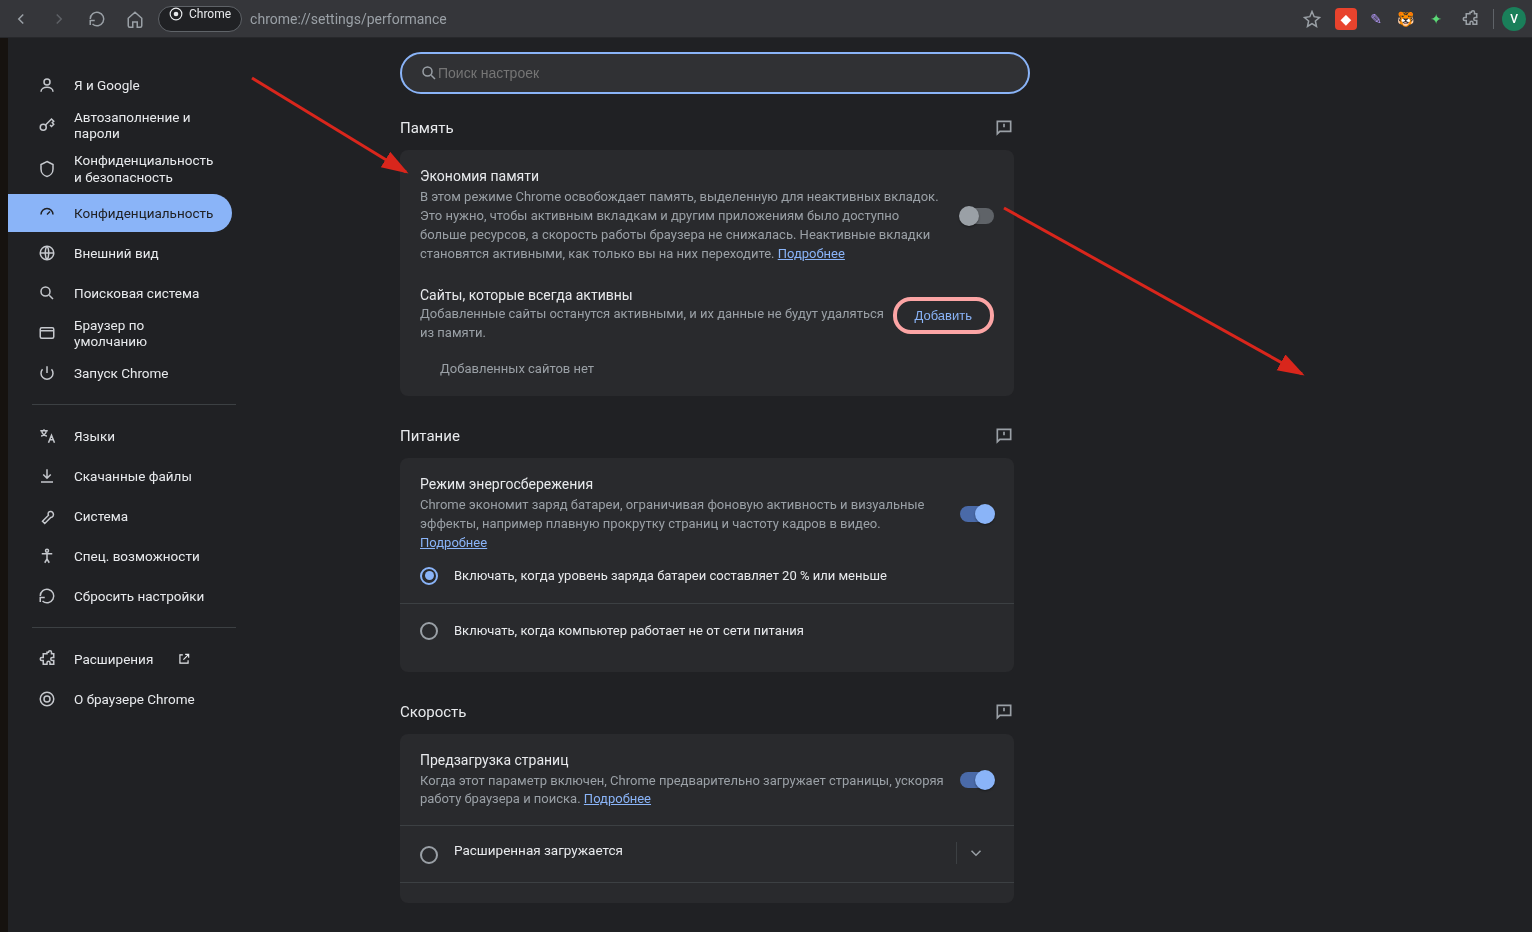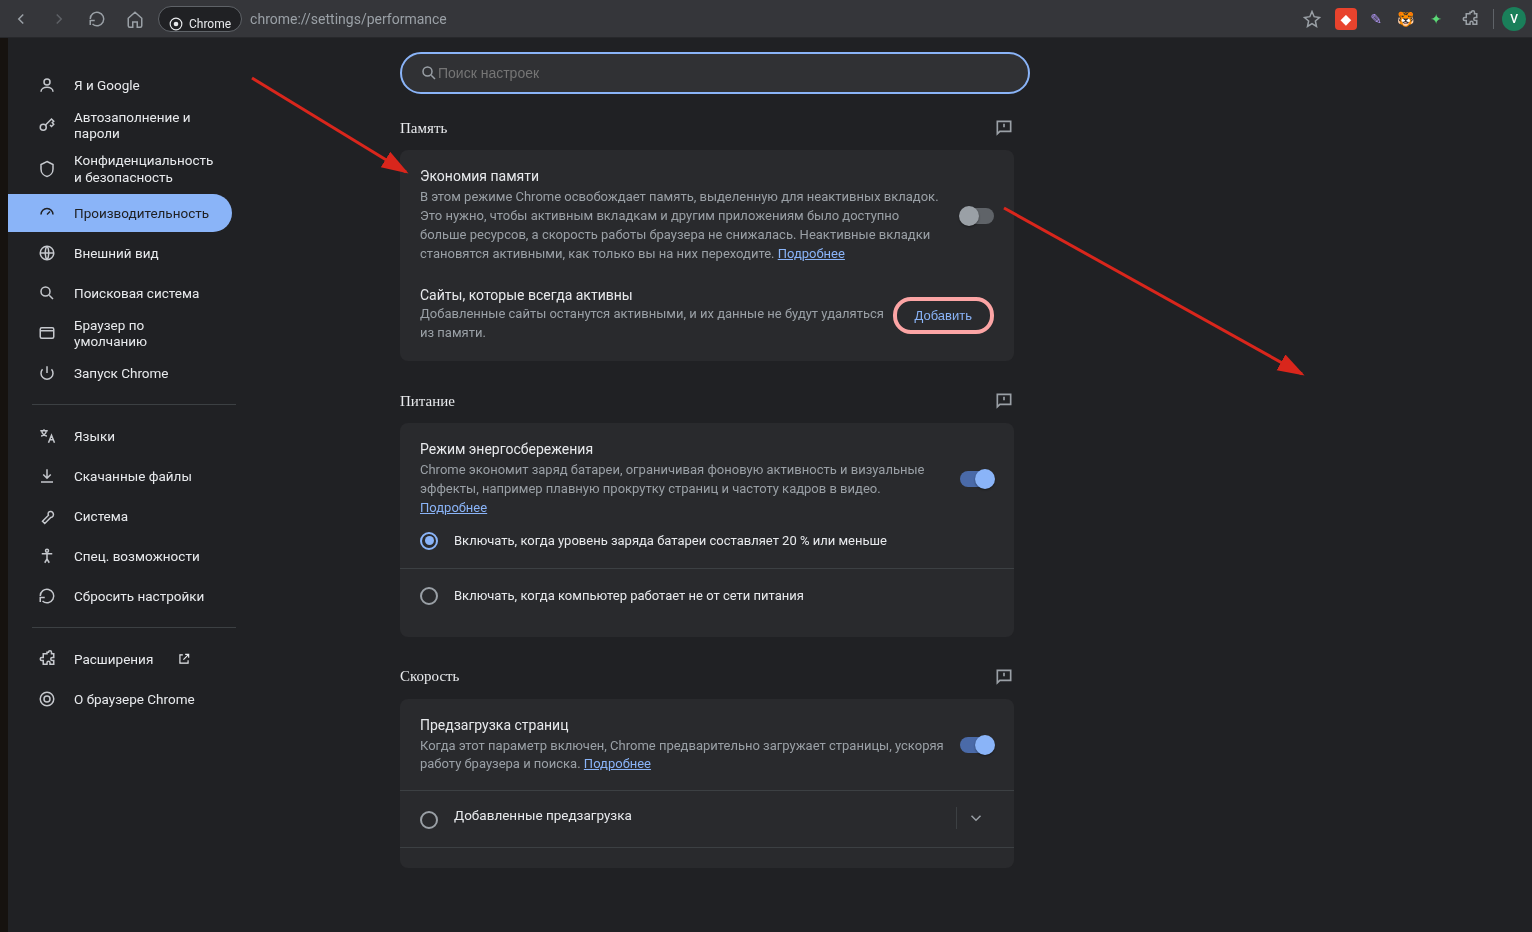--- a/index.html
+++ b/index.html
@@ -17,21 +17,21 @@
   align-items: center;
   height: 38px;
   background: #35363a;
   border-bottom: 1px solid #27282b;
   padding: 0 6px;
   gap: 8px;
 }
 .tb-btn { width: 30px; height: 30px; display: flex; align-items: center; justify-content: center; color: #9aa0a6; border-radius: 50%; }
 .tb-btn svg { width: 18px; height: 18px; }
 .addr-pill {
-  display: flex; align-items: flex-end; gap: 6px;
+  display: flex; align-items: flex-start; gap: 6px;
   background: #202124; border: 1px solid #5f6368;
   border-radius: 14px; height: 26px; padding: 0 10px;
   color: #e8eaed; font-size: 12px;
 }
 .url-bar {
   color: #9aa0a6; font-size: 14px; flex: 1;
 }
 .tb-right { display: flex; align-items: center; gap: 8px; }
 .ext-icon { width: 22px; height: 22px; border-radius: 4px; display: flex; align-items: center; justify-content: center; font-size: 14px; }
 .avatar { width: 24px; height: 24px; border-radius: 50%; background: #1a7f5a; color: #fff; display: flex; align-items: center; justify-content: center; font-size: 12px; font-weight: 500; }
@@ -61,21 +61,21 @@
 .search-wrap { width: 630px; margin-top: 14px; margin-bottom: 18px; }
 .search {
   display: flex; align-items: center; gap: 0;
   height: 42px; border: 2px solid #8ab4f8; border-radius: 30px;
   background: #303134; padding: 0 18px;
 }
 .search svg { width: 18px; height: 18px; color: #9aa0a6; }
 .search input { background: transparent; border: 0; outline: none; color: #e8eaed; font-size: 14px; flex: 1; }
 .section-head {
   width: 614px; display: flex; align-items: center; justify-content: space-between;
-  font-size: 15px; color: #e8eaed; padding: 6px 0 12px; font-family: Liberation Serif, serif;
+  font-size: 15px; color: #e8eaed; padding: 6px 0 12px;
 }
 .feedback-icon { width: 20px; height: 20px; color: #9aa0a6; }
 
 .card {
   width: 614px; background: #292a2d; border-radius: 8px;
   padding: 18px 20px; margin-bottom: 24px;
   color: #bdc1c6;
 }
 .row { display: flex; align-items: center; gap: 16px; }
 .row .txt { flex: 1; }
@@ -206,21 +206,21 @@
           </span>
         <span>Конфиденциальность и безопасность</span>
       </div>
       <div class="nav-item active">
         <span class="icon">
             <svg viewBox="0 0 24 24" fill="none" stroke="currentColor" stroke-width="2">
               <path d="M4 14a8 8 0 1 1 16 0"></path>
               <path d="M12 14l4-4"></path>
             </svg>
           </span>
-        <span>Производительность</span>
+        <span>Конфиденциальность</span>
       </div>
       <div class="nav-item">
         <span class="icon">
             <svg viewBox="0 0 24 24" fill="none" stroke="currentColor" stroke-width="2">
               <circle cx="12" cy="12" r="9"></circle>
               <path d="M3 12h18M12 3c3 3 3 15 0 18M12 3c-3 3-3 15 0 18"></path>
             </svg>
           </span>
         <span>Внешний вид</span>
       </div>
@@ -347,20 +347,21 @@
         </div>
         <div class="toggle"></div>
       </div>
       <div class="subrow">
         <div>
           <div class="sub-title">Сайты, которые всегда активны</div>
           <div class="card-desc">Добавленные сайты останутся активными, и их данные не будут удаляться из памяти.</div>
         </div>
         <button class="btn-outline">Добавить</button>
       </div>
+      <div class="empty-msg">Добавленных сайтов нет</div>
     </div>
 
     <div class="section-head">
       <span>Питание</span>
       <svg class="feedback-icon" viewBox="0 0 24 24" fill="none" stroke="currentColor" stroke-width="2">
           <path d="M4 4h16v12H7l-3 3z"></path>
           <path d="M12 7v4M12 13h.01"></path>
         </svg>
     </div>
     <div class="card">
@@ -400,21 +401,21 @@
             <span>Когда этот параметр включен, Chrome предварительно загружает страницы, ускоряя работу браузера и поиска.</span>
             <span class="link">Подробнее</span>
           </div>
         </div>
         <div class="toggle on"></div>
       </div>
       <div class="divider" style="margin-top:16px"></div>
       <div class="expand-row">
         <div class="radio grey" style="margin-top:4px"></div>
         <div class="expand-txt">
-          <div class="expand-title">Добавленные предзагрузка</div>
+          <div class="expand-title">Расширенная загружается</div>
         </div>
         <div class="chevron">
           <svg viewBox="0 0 24 24" fill="none" stroke="currentColor" stroke-width="2">
               <path d="M6 9l6 6 6-6"></path>
             </svg>
         </div>
       </div>
       <div class="divider"></div>
       <div class="expand-row" style="padding-bottom:0">
         

